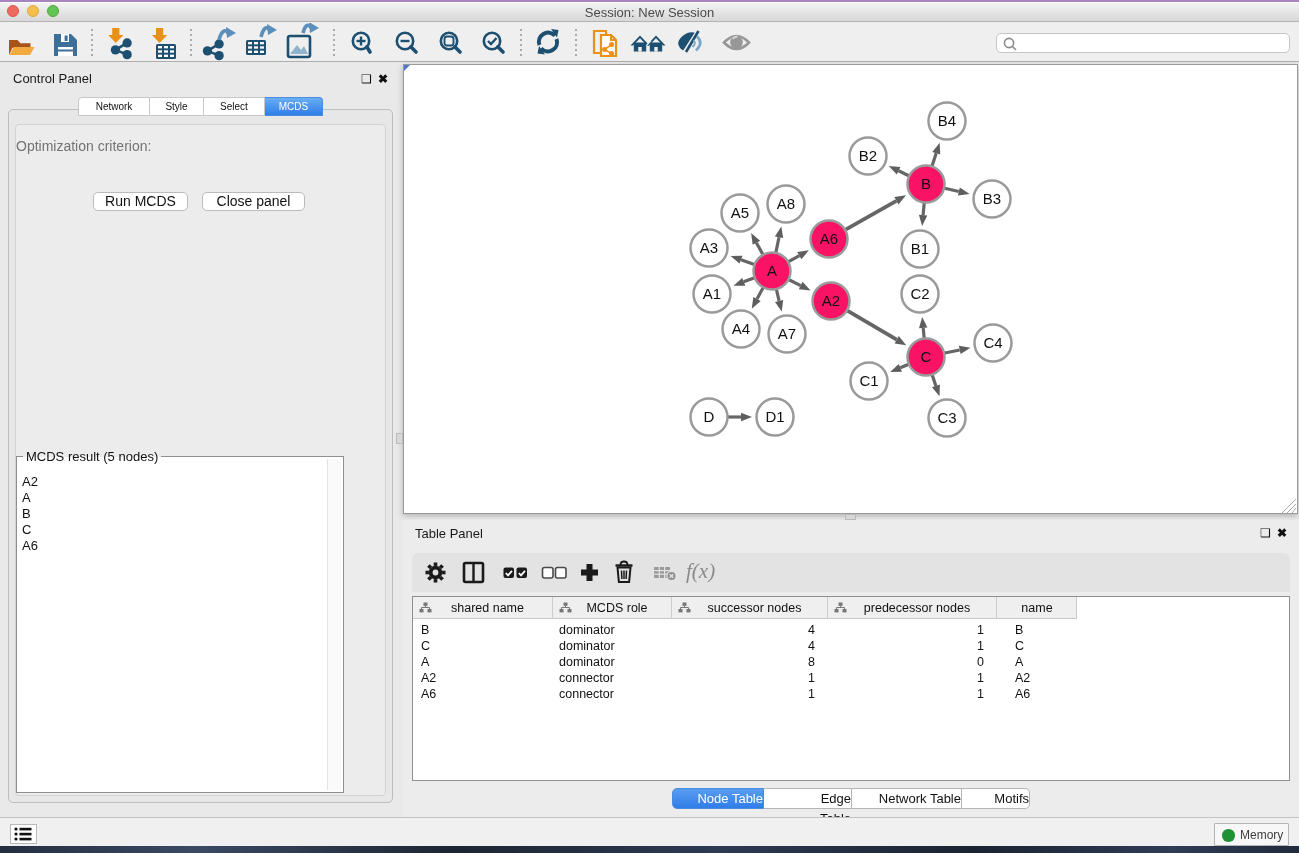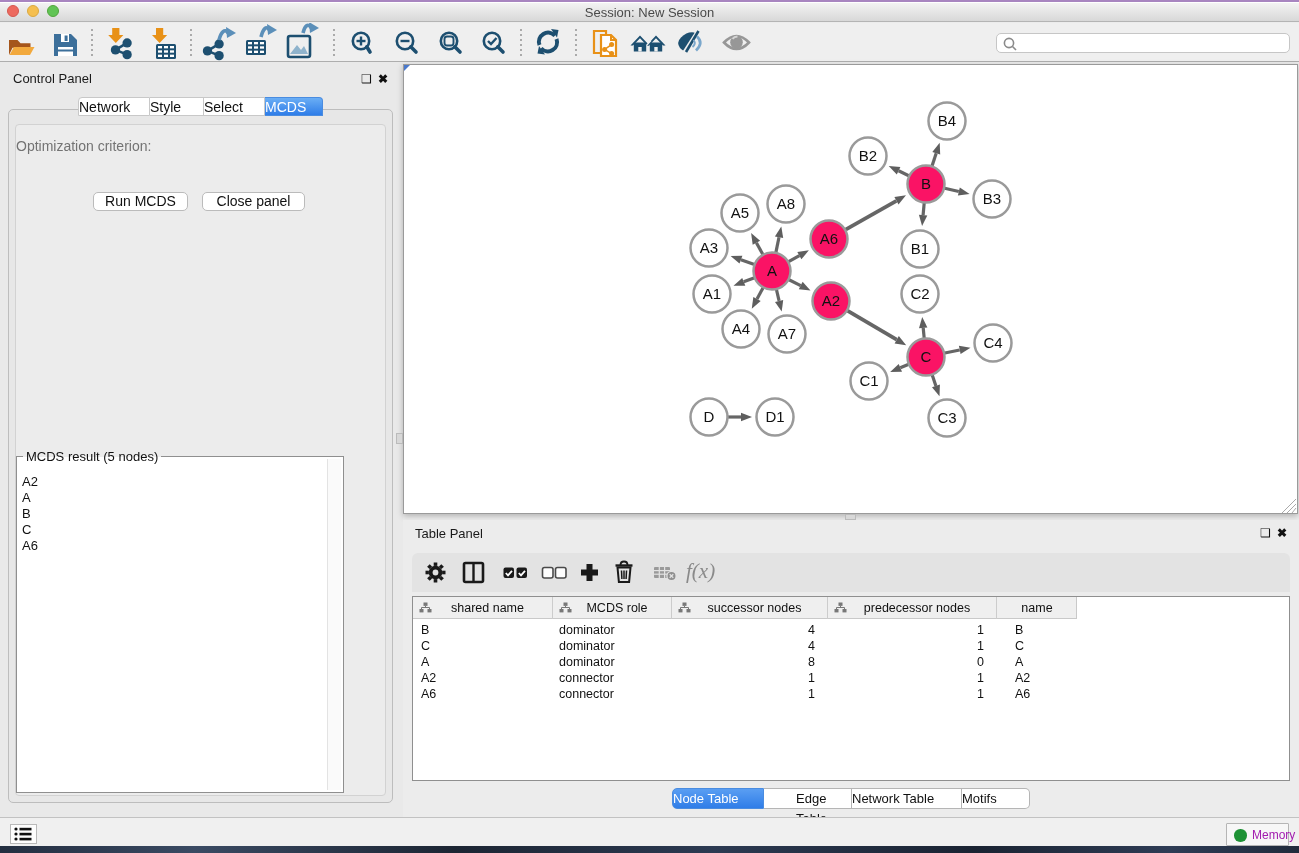--- a/index.html
+++ b/index.html
@@ -13,21 +13,21 @@
 #titlebar .title { width:100%; text-align:center; font-size:13px; color:#4a4a4a; line-height:19px; }
 .light { position:absolute; width:12px; height:12px; border-radius:50%; top:2px; }
 
 #toolbar { left:0; top:23px; width:1299px; height:39px; background:#efefef; border-bottom:1px solid #aeaeae; }
 #searchbox { position:absolute; left:996px; top:10px; width:294px; height:20px; background:#fff; border:1px solid #c6c6c6; border-radius:5px; }
 
 #cpanel { left:0; top:62px; width:403px; height:755px; background:#e9e9e9; }
 #cpanel .hdr { position:absolute; left:13px; top:71px; font-size:13px; color:#1a1a1a; top:9px;}
 .winbtn { position:absolute; font-size:12px; color:#111; top:8px; }
 .tabs { position:absolute; display:flex; z-index:5; }
-.tab { height:19px; background:#fff; border:1px solid #c8c8c8; border-left:none; font-size:14px; color:#111; text-align:left; line-height:18px; padding:0; }
+.tab { height:19px; background:#fff; border:1px solid #c8c8c8; border-left:none; font-size:10px; color:#111; text-align:center; line-height:18px; padding:0; }
 .tab.first { border-left:1px solid #c8c8c8; border-radius:4px 0 0 0; }
 .tab.sel { background:linear-gradient(#6aaef5,#2f7de8); color:#fff; border-color:#4a8ce0; border-radius:0 4px 0 0; }
 #cp-outer { position:absolute; left:8px; top:47px; width:385px; height:694px; background:#e7e7e7; border:1px solid #bdbdbd; border-radius:5px; }
 #cp-inner { position:absolute; left:6px; top:14px; width:371px; height:672px; background:#ececec; border:1px solid #d2d2d2; border-radius:4px; }
 #optlabel { position:absolute; left:0; top:13px; width:100%; text-align:left; font-size:14px; color:#737373; }
 #dropdown { position:absolute; left:28px; top:36px; width:311px; height:21px; background:#fff; border:1px solid #b9b9b9; border-radius:5px; font-size:14px; color:#111; }
 #dropdown .txt { position:absolute; left:0; right:20px; top:0px; text-align:center; line-height:20px; }
 #dropdown .step { position:absolute; right:-1px; top:-1px; width:21px; height:21px; background:linear-gradient(#6aaef5,#2f7de8); border-radius:0 5px 5px 0; }
 .btn { position:absolute; height:19px; background:#fff; border:1px solid #bbb; border-radius:5px; font-size:14px; color:#111; text-align:center; line-height:17px; }
 
@@ -44,28 +44,28 @@
 #tpanel { left:403px; top:520px; width:896px; height:292px; background:#ececec; }
 #tpanel .hdr { position:absolute; left:12px; top:6px; font-size:13px; color:#1a1a1a; }
 #ttoolbar { position:absolute; left:9px; top:33px; width:878px; height:39px; background:#e3e3e3; border-radius:6px 6px 0 0; }
 #tblbox { position:absolute; left:9px; top:76px; width:878px; height:185px; background:#fff; border:1px solid #8f8f8f; }
 #thead { position:absolute; left:0; top:0; width:664px; height:22px; background:#efefef; border-bottom:1px solid #c9c9c9; border-right:1px solid #c9c9c9; }
 .th { position:absolute; top:0; height:22px; border-right:1px solid #cccccc; font-size:12.5px; color:#111;text-decoration:underline; }
 .th .lbl { position:absolute; width:100%; text-align:center; line-height:22px; padding-left:10px; }
 .trow { position:absolute; font-size:12.5px; color:#111; height:16px; line-height:16px; }
 
 #btabs { position:absolute; left:269px; top:268px; display:flex; }
-.btab { height:21px; background:#fff; border:1px solid #b5b5b5; border-left:none; font-size:13px; color:#111; line-height:20px; padding:0; text-align:left; }
+.btab { height:21px; background:#fff; border:1px solid #b5b5b5; border-left:none; font-size:13px; color:#111; line-height:20px; padding:0; text-align:right; }
 .btab.first { border-left:1px solid #b5b5b5; border-radius:5px 0 0 5px; }
 .btab.last { border-radius:0 5px 5px 0; }
 .btab.sel { background:linear-gradient(#5a9ef2,#2f7de8); color:#fff; border-color:#4a8ce0; }
 
 #statusbar { left:0; top:817px; width:1299px; height:29px; background:#f0f0f0; border-top:1px solid #c2c2c2; }
 #listbtn { position:absolute; left:10px; top:6px; width:27px; height:20px; background:#fdfdfd; border:1px solid #b9b9b9; }
-#membtn { position:absolute; right:10px; top:5px; width:63px; height:23px; background:#f7f7f7; border:1px solid #b5b5b5; border-radius:1px; font-size:12px; color:#a21caf; }
+#membtn { position:absolute; right:10px; top:5px; width:75px; height:23px; background:#f7f7f7; border:1px solid #b5b5b5; border-radius:1px; font-size:12px; color:#404040; }
 #darkband { left:0; top:846px; width:1299px; height:7px; background:linear-gradient(90deg,#232e40,#3a4a63 15%,#1c2533 35%,#2c3a52 55%,#1a2332 75%,#2e3c55 90%,#202b3c); }
 svg text { font-family:"Liberation Sans", sans-serif; }
 </style>
 </head>
 <body>
 <div id="strip" class="abs"></div>
 <div id="titlebar" class="abs">
   <div class="light" style="left:7px;background:#ed6a5f;border:0.5px solid #d55850;"></div>
   <div class="light" style="left:27px;background:#f5bf4f;border:0.5px solid #dba940;"></div>
   <div class="light" style="left:47px;background:#61c455;border:0.5px solid #52a63d;"></div>

